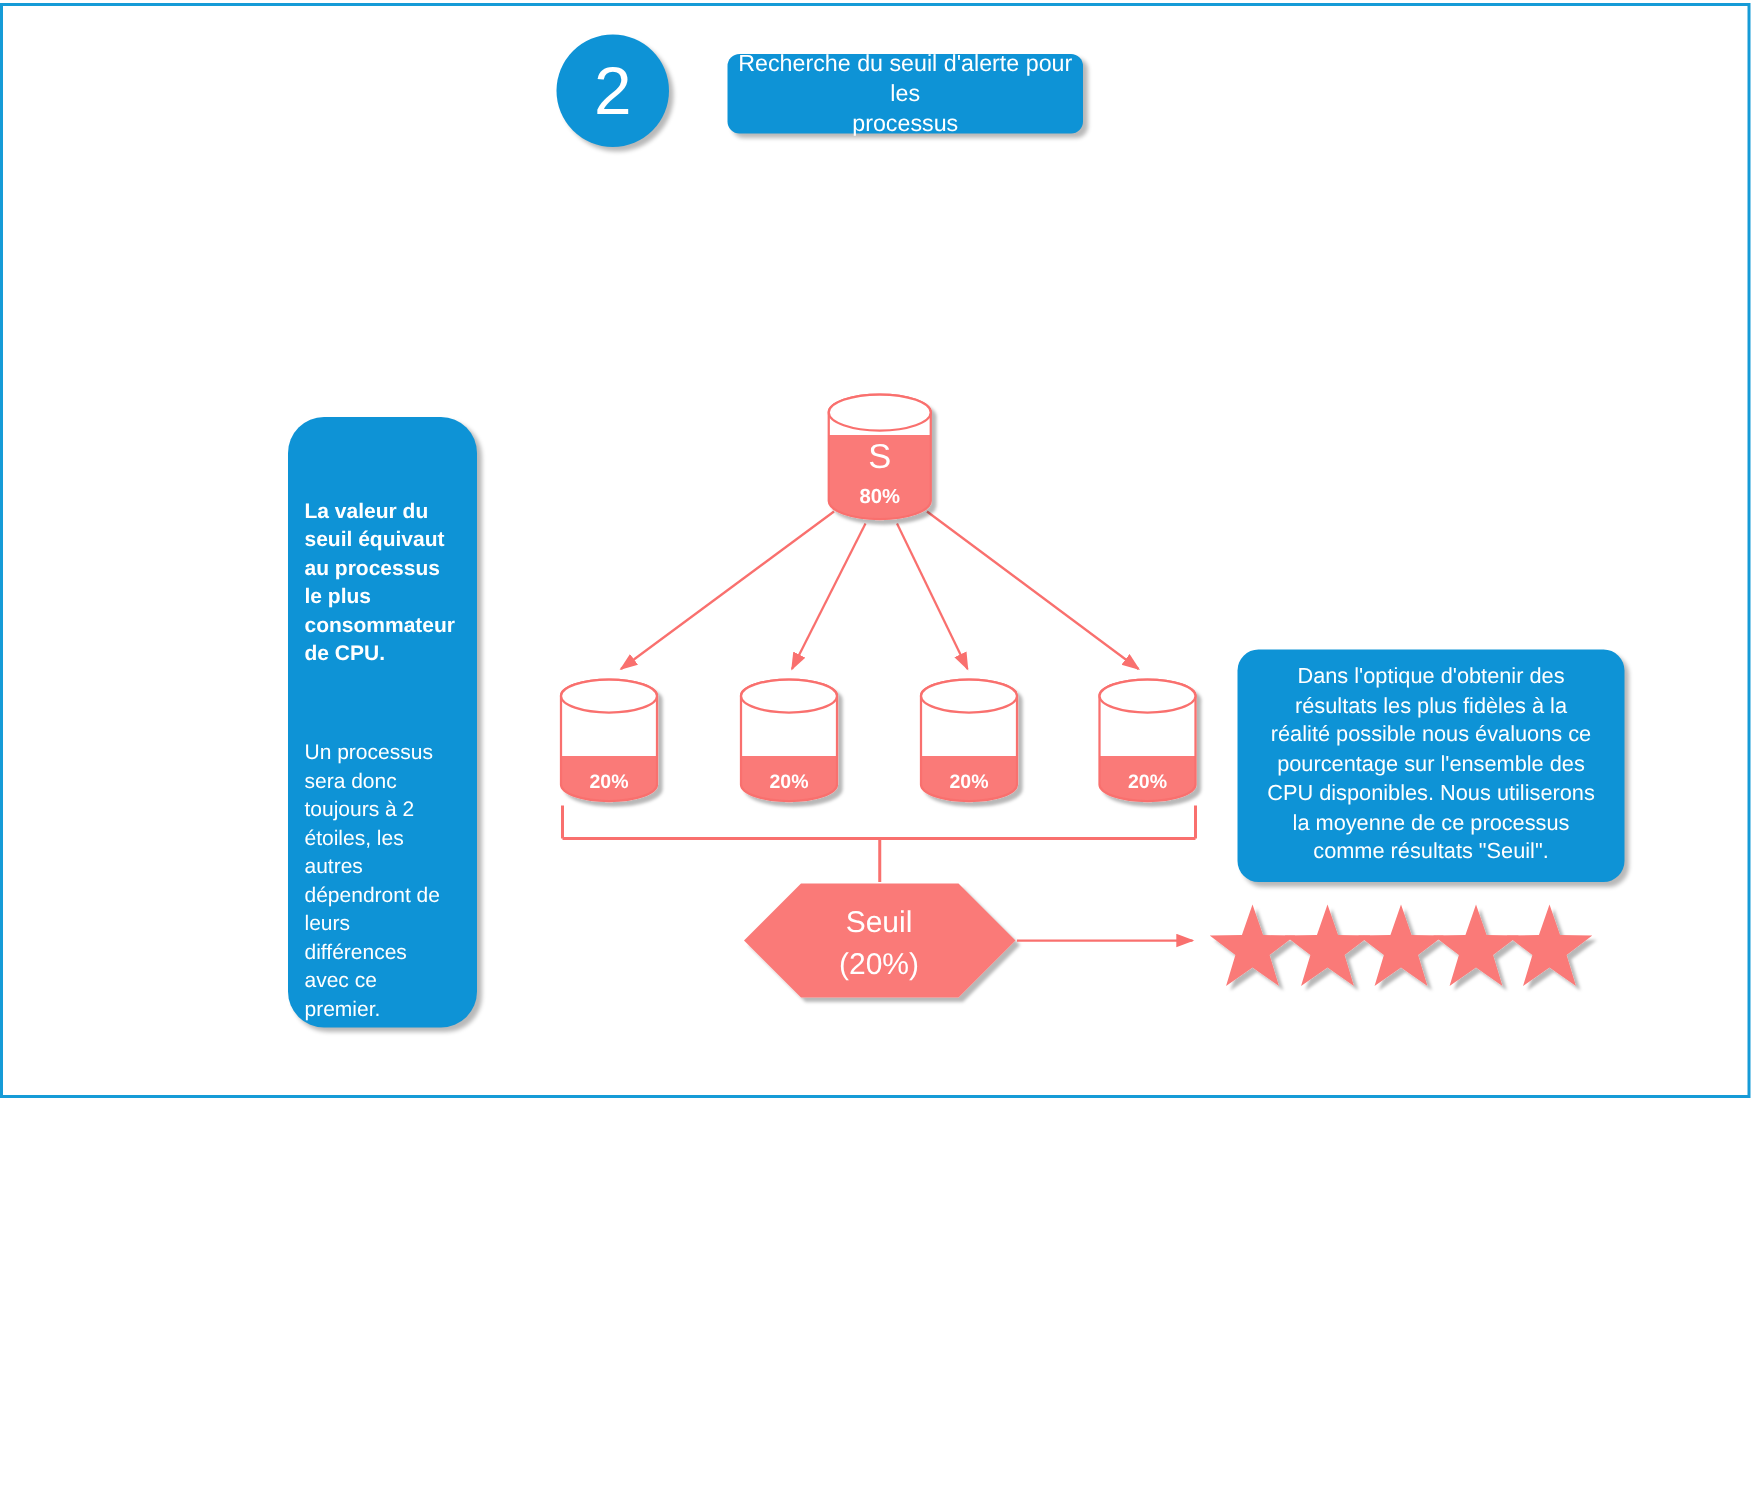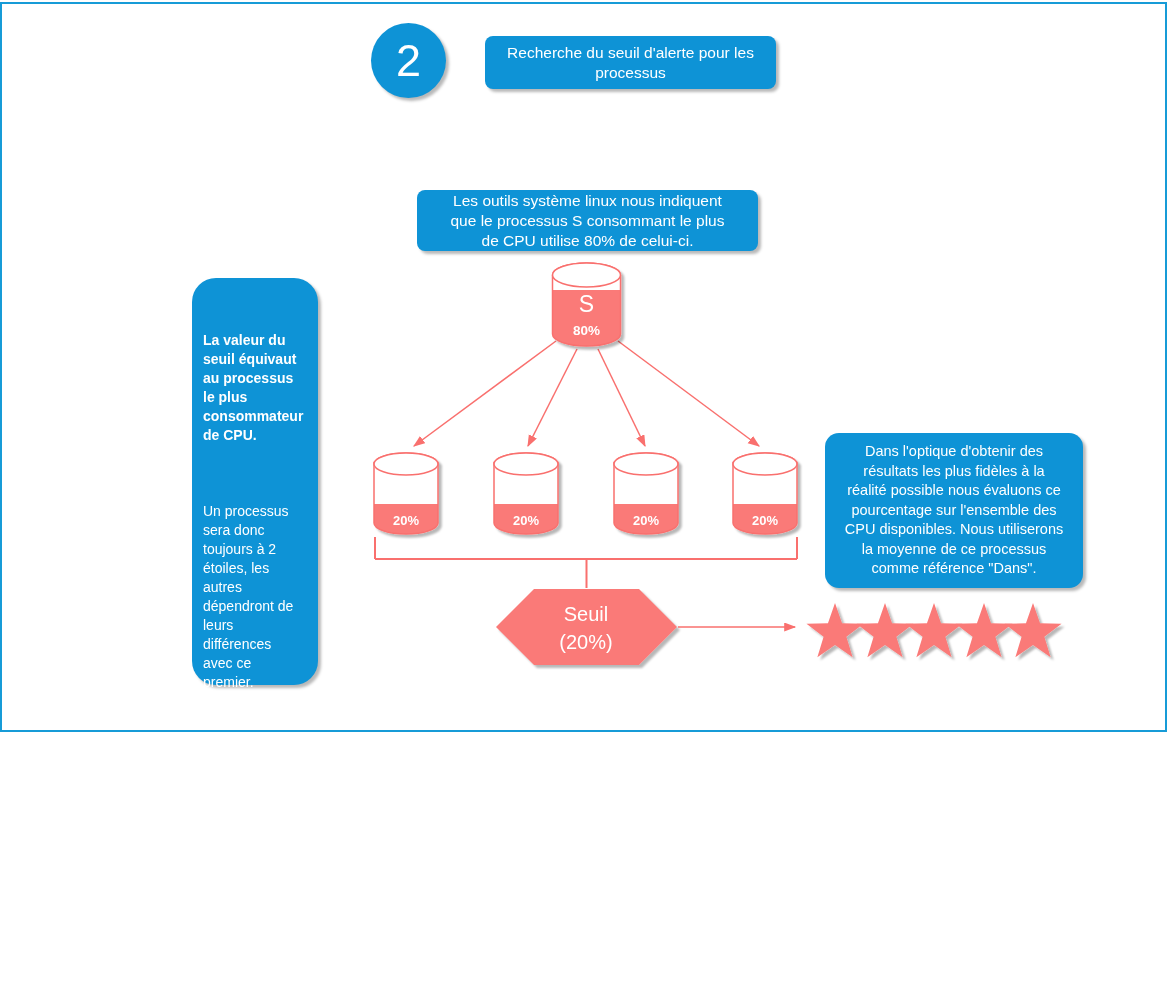--- a/index.html
+++ b/index.html
@@ -25,21 +25,21 @@
     left: 371px; top: 23px;
     width: 75px; height: 75px;
     border-radius: 50%;
     display: flex; align-items: center; justify-content: center;
     font-size: 45px;
     box-shadow: 3px 3px 3px rgba(0,0,0,0.28);
   }
   #title-box {
     position: absolute;
     left: 485px; top: 36px;
-    width: 291px; height: 53px;
+    width: 237px; height: 53px;
     border-radius: 8px;
     display: flex; align-items: center; justify-content: center;
     text-align: center;
     font-size: 15.5px; line-height: 20px;
     white-space: pre-line;
     box-shadow: 3px 3px 3px rgba(0,0,0,0.28);
   }
   #info-box {
     position: absolute;
     left: 417px; top: 190px;
@@ -54,21 +54,21 @@
   #left-panel {
     position: absolute;
     left: 192px; top: 278px;
     width: 126px; height: 407px;
     border-radius: 24px;
     padding: 34px 11px 0 11px;
     font-size: 14px; line-height: 19px;
     white-space: pre-line;
     box-shadow: 3px 3px 3px rgba(0,0,0,0.28);
   }
-  #left-panel .para1 { font-weight: bold; margin-bottom: 38px; }
+  #left-panel .para1 { font-weight: bold; margin-bottom: 28px; }
   #right-panel {
     position: absolute;
     left: 825px; top: 433px;
     width: 258px; height: 155px;
     border-radius: 14px;
     display: flex; align-items: center; justify-content: center;
     text-align: center;
     font-size: 14.5px; line-height: 19.5px;
     white-space: pre-line;
     box-shadow: 3px 3px 3px rgba(0,0,0,0.28);
@@ -90,25 +90,20 @@
 
   <div id="step-circle" class="bluefill">
     <span>2</span>
   </div>
 
   <div id="title-box" class="bluefill">
     <span>Recherche du seuil d'alerte pour les
 processus</span>
   </div>
 
-  <div id="info-box" class="bluefill">
-    <span>Les outils système linux nous indiquent
-que le processus S consommant le plus
-de CPU utilise 80% de celui-ci.</span>
-  </div>
 
   <div id="left-panel" class="bluefill">
     <div class="para1">La valeur du
 seuil équivaut
 au processus
 le plus
 consommateur
 de CPU.</div>
     <div class="para2">Un processus
 sera donc
@@ -122,21 +117,21 @@
 premier.</div>
   </div>
 
   <div id="right-panel" class="bluefill">
     <span>Dans l'optique d'obtenir des
 résultats les plus fidèles à la
 réalité possible nous évaluons ce
 pourcentage sur l'ensemble des
 CPU disponibles. Nous utiliserons
 la moyenne de ce processus
-comme référence "Dans".</span>
+comme résultats "Seuil".</span>
   </div>
 
   <svg id="diagram-svg" viewBox="0 0 1169 1008" xmlns="http://www.w3.org/2000/svg">
     <defs>
       <marker id="arrowhead" markerWidth="10" markerHeight="8" refX="7.2" refY="3" orient="auto" markerUnits="strokeWidth">
         <path d="M0,0 L8,3 L0,6 Z" fill="#f9706e"></path>
       </marker>
       <filter id="shadow" x="-20%" y="-20%" width="150%" height="150%">
         <feDropShadow dx="3" dy="3" stdDeviation="1.2" flood-color="#000000" flood-opacity="0.28"></feDropShadow>
       </filter>

